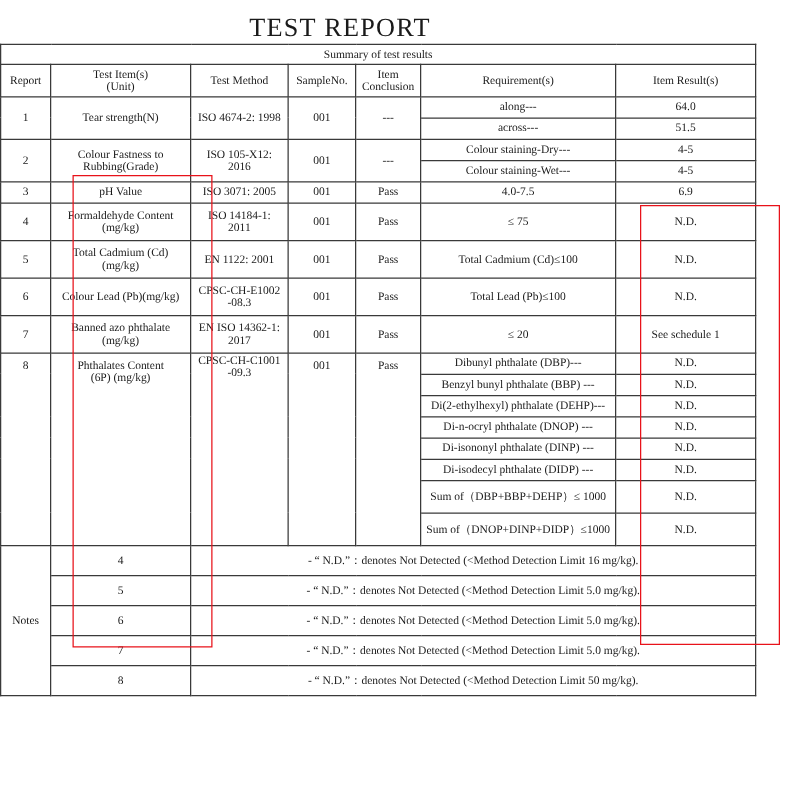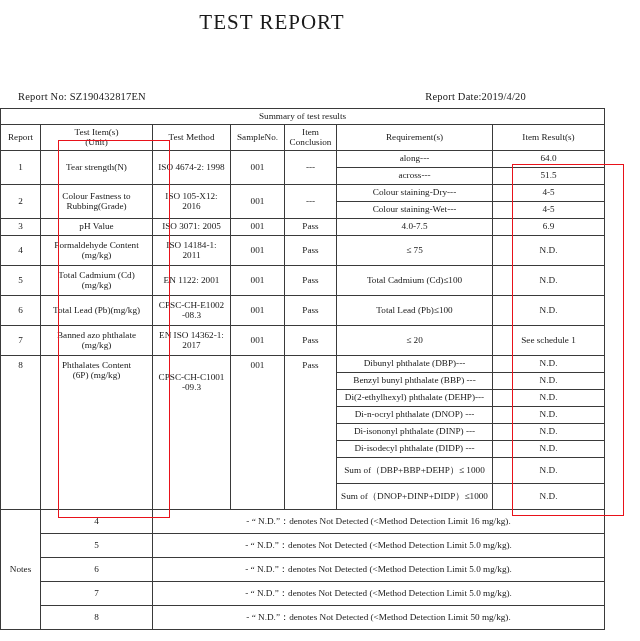--- a/index.html
+++ b/index.html
@@ -107,29 +107,20 @@
     display: block;
   }
 </style>
 </head>
 <body>
 
 <div class="page">
 
   <h1 class="title">TEST REPORT</h1>
 
-  <div class="meta-row">
-    <div class="left">
-      <span>Report  No:</span>
-      <span>SZ190432817EN</span>
-    </div>
-    <div class="right">
-      <span>Report  Date:</span><span>2019/4/20</span>
-    </div>
-  </div>
 
   <table class="report">
     <colgroup>
       <col style="width:40px">
       <col style="width:112px">
       <col style="width:78px">
       <col style="width:54px">
       <col style="width:52px">
       <col style="width:156px">
       <col style="width:112px">
@@ -228,21 +219,21 @@
         </td>
         <td class="leftish">EN 1122: 2001</td>
         <td>001</td>
         <td>Pass</td>
         <td>Total Cadmium (Cd)≤100</td>
         <td>N.D.</td>
       </tr>
 
       <tr style="height:30px">
         <td>6</td>
-        <td>Total Lead (Pb)(mg/kg)</td>
+        <td>Colour Lead (Pb)(mg/kg)</td>
         <td class="leftish">
           <span class="sub">CPSC-CH-E1002</span>
           <span class="sub">-08.3</span>
         </td>
         <td>001</td>
         <td>Pass</td>
         <td>Total Lead (Pb)≤100</td>
         <td>N.D.</td>
       </tr>
 
@@ -261,21 +252,21 @@
         <td>≤ 20</td>
         <td>See schedule 1</td>
       </tr>
 
       <tr class="rowh">
         <td rowspan="8" style="vertical-align:top;padding-top:4px">8</td>
         <td rowspan="8" style="vertical-align:top;padding-top:4px">
           <span class="sub">Phthalates Content</span>
           <span class="sub">(6P)  (mg/kg)</span>
         </td>
-        <td rowspan="8" class="leftish" style="vertical-align:top;padding-top:16px">
+        <td rowspan="8" class="leftish" style="vertical-align:top;padding-top:0">
           <span class="sub">CPSC-CH-C1001</span>
           <span class="sub">-09.3</span>
         </td>
         <td rowspan="8" style="vertical-align:top;padding-top:4px">001</td>
         <td rowspan="8" style="vertical-align:top;padding-top:4px">Pass</td>
         <td>Dibunyl phthalate (DBP)---</td>
         <td>N.D.</td>
       </tr>
       <tr class="rowh">
         <td>Benzyl bunyl phthalate (BBP) ---</td>

